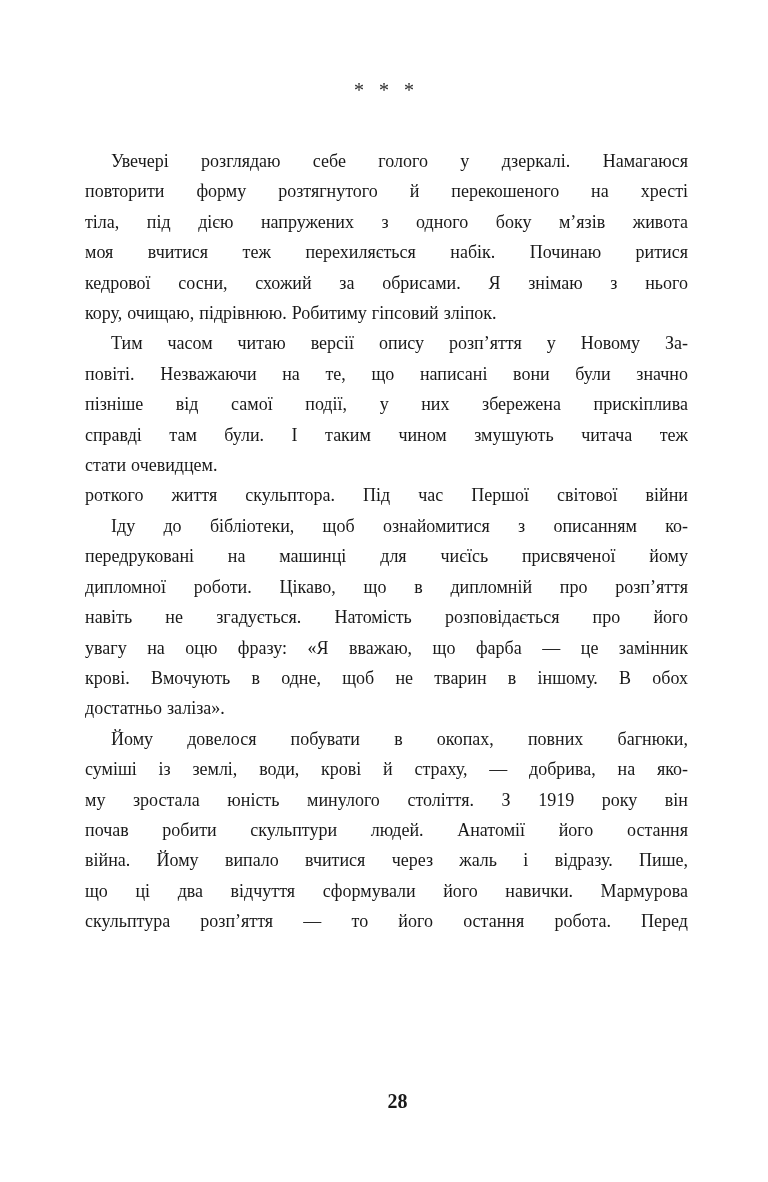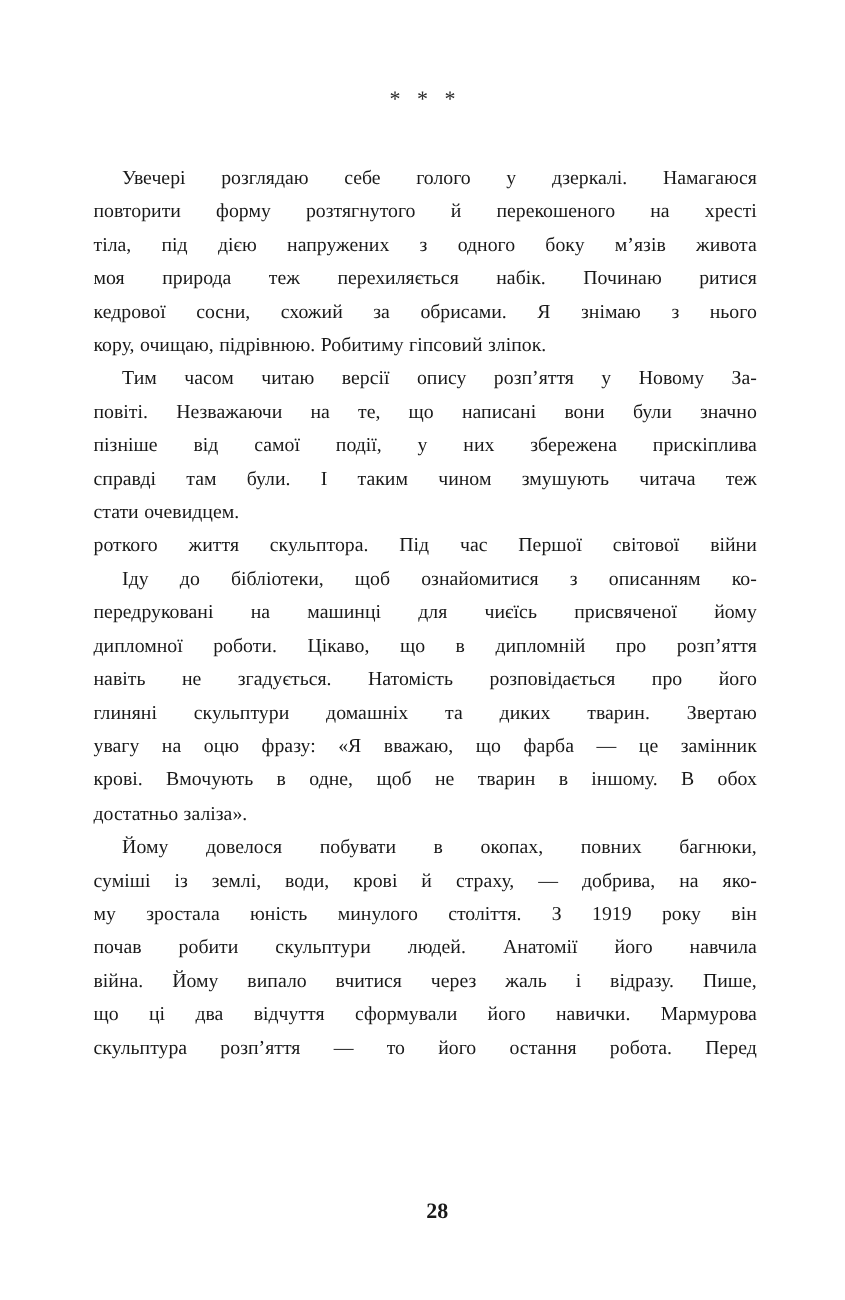--- a/index.html
+++ b/index.html
@@ -69,47 +69,46 @@
 <body>
 
 <div class="page">
   <div class="separator">* * *</div>
 
   <div class="content">
       <div class="para">
         <div class="line para-first">Увечері розглядаю себе голого у дзеркалі. Намагаюся</div>
         <div class="line">повторити форму розтягнутого й перекошеного на хресті</div>
         <div class="line">тіла, під дією напружених з одного боку м’язів живота</div>
-        <div class="line">моя природа теж перехиляється набік. Починаю ритися</div>
+        <div class="line">моя вчитися теж перехиляється набік. Починаю ритися</div>
         <div class="line">кедрової сосни, схожий за обрисами. Я знімаю з нього</div>
         <div class="line para-last">кору, очищаю, підрівнюю. Робитиму гіпсовий зліпок.</div>
       </div>
       <div class="para">
         <div class="line para-first">Тим часом читаю версії опису розп’яття у Новому За-</div>
         <div class="line">повіті. Незважаючи на те, що написані вони були значно</div>
         <div class="line">пізніше від самої події, у них збережена прискіплива</div>
         <div class="line">справді там були. І таким чином змушують читача теж</div>
         <div class="line para-last">стати очевидцем.</div>
       </div>
       <div class="para">
         <div class="line">роткого життя скульптора. Під час Першої світової війни</div>
         <div class="line para-first">Іду до бібліотеки, щоб ознайомитися з описанням ко-</div>
         <div class="line">передруковані на машинці для чиєїсь присвяченої йому</div>
         <div class="line">дипломної роботи. Цікаво, що в дипломній про розп’яття</div>
         <div class="line">навіть не згадується. Натомість розповідається про його</div>
-        <div class="line">глиняні скульптури домашніх та диких тварин. Звертаю</div>
         <div class="line">увагу на оцю фразу: «Я вважаю, що фарба — це замінник</div>
         <div class="line">крові. Вмочують в одне, щоб не тварин в іншому. В обох</div>
         <div class="line para-last">достатньо заліза».</div>
       </div>
       <div class="para">
         <div class="line para-first">Йому довелося побувати в окопах, повних багнюки,</div>
         <div class="line">суміші із землі, води, крові й страху, — добрива, на яко-</div>
         <div class="line">му зростала юність минулого століття. З 1919 року він</div>
-        <div class="line">почав робити скульптури людей. Анатомії його навчила</div>
+        <div class="line">почав робити скульптури людей. Анатомії його остання</div>
         <div class="line">війна. Йому випало вчитися через жаль і відразу. Пише,</div>
         <div class="line">що ці два відчуття сформували його навички. Мармурова</div>
         <div class="line">скульптура розп’яття — то його остання робота. Перед</div>
       </div>
     </div>
 
   <div class="page-number">28</div>
 </div>
 
 </body></html>

